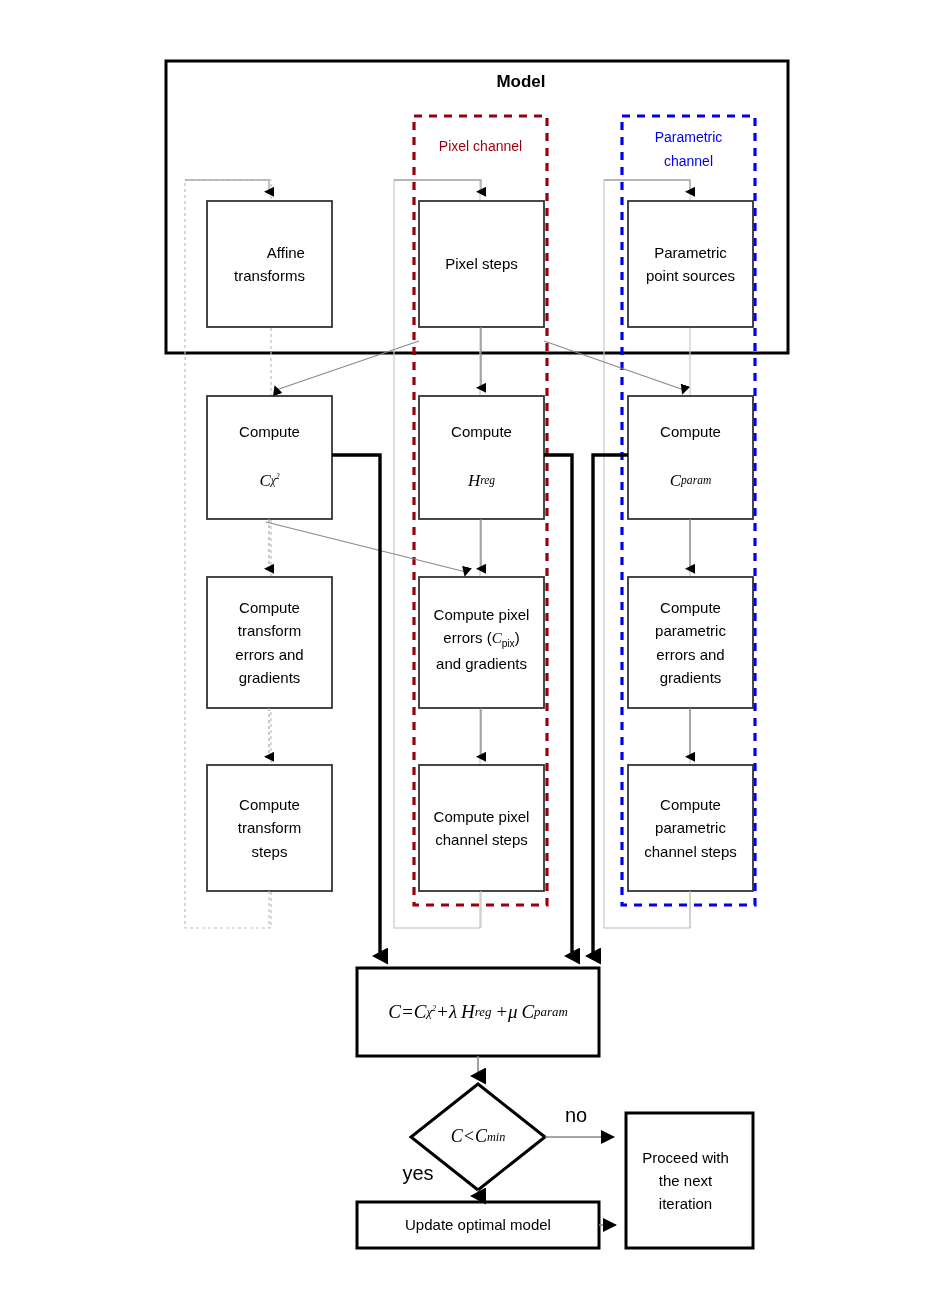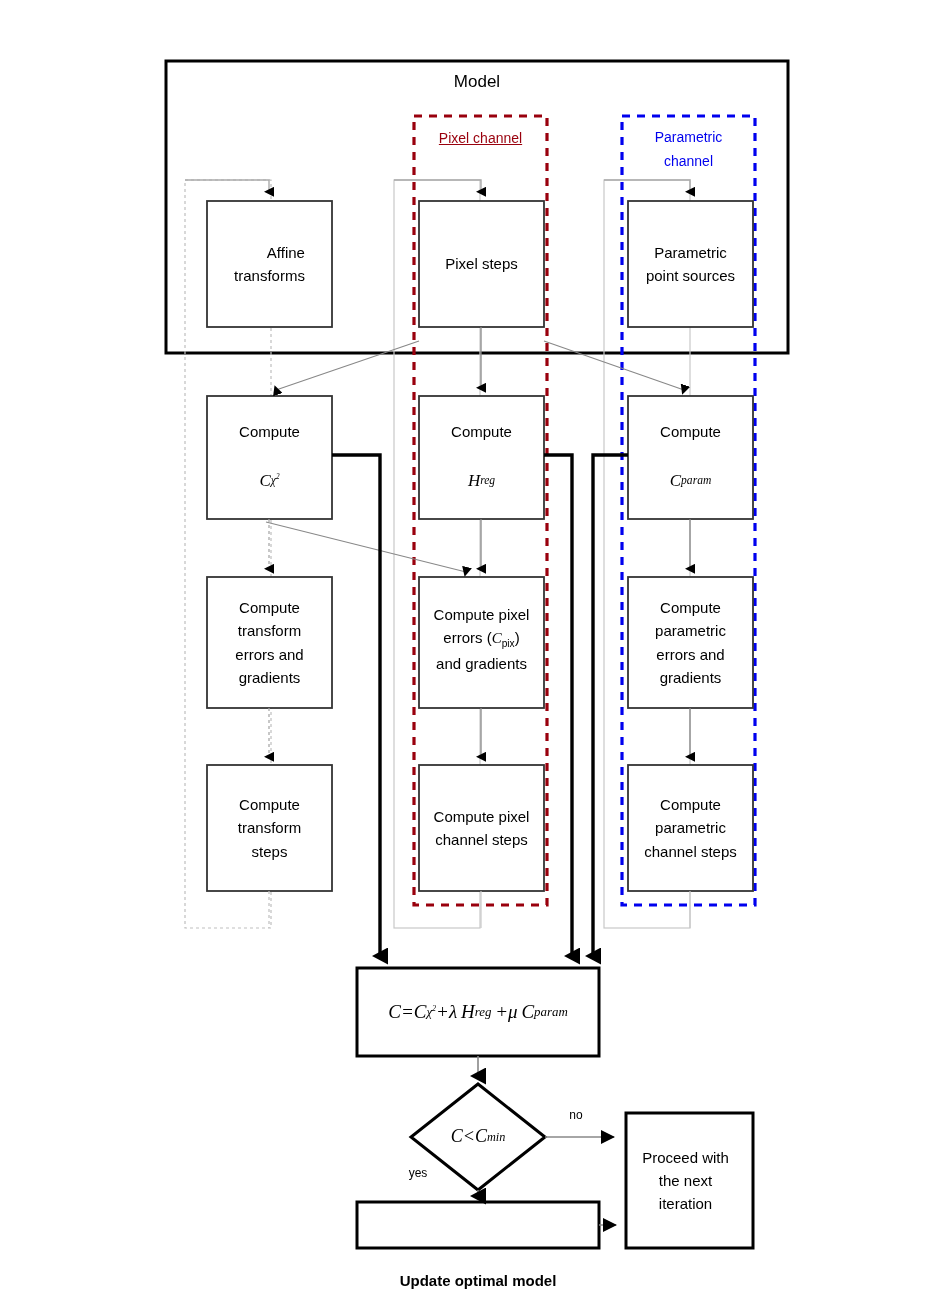--- a/index.html
+++ b/index.html
@@ -28,26 +28,27 @@
     display: flex;
     align-items: center;
     justify-content: center;
   }
   .lbl.serif-math {
     font-family: "Liberation Serif", serif;
     font-style: italic;
     font-size: 17px;
   }
   .model-title {
-    font-weight: normal;
+    font-weight: bold;
     font-size: 17px;
+    margin-left: 44px;
   }
   .chan-title-red { color: #99000d; font-size: 14px; }
   .chan-title-blue { color: #0000ee; font-size: 14px; }
-  .small-lbl { font-size: 12px; }
+  .small-lbl { font-size: 20px; }
   sub { font-size: 0.68em; }
   sup { font-size: 0.62em; }
   .mathvar { font-family: "Liberation Serif", serif; font-style: italic; }
 </style>
 </head>
 <body>
 
 <svg id="canvas" viewBox="0 0 926 1311" xmlns="http://www.w3.org/2000/svg">
   <defs>
     <marker id="ah-thin" markerWidth="12" markerHeight="12" refX="5.2" refY="5" orient="auto" markerUnits="userSpaceOnUse">
@@ -125,21 +126,21 @@
 
   <path d="M478,1056 L478,1076" fill="none" stroke="#888" stroke-width="1.6" marker-end="url(#ah-thick)"></path>
 
   <path d="M545,1137 L614,1137" fill="none" stroke="#888" stroke-width="1.5" marker-end="url(#ah-side)"></path>
   <path d="M478,1190 L478,1196" fill="none" stroke="#888" stroke-width="1.5" marker-end="url(#ah-thick)"></path>
   <path d="M599,1225 L616,1225" fill="none" stroke="#888" stroke-width="1.5" marker-end="url(#ah-side)"></path>
 </svg>
 
 <div class="lbl model-title" style="left:166px; top:68px; width:622px; height:28px;">Model</div>
 
-<div class="lbl chan-title-red" style="left:414px; top:124px; width:133px; height:30px;text-decoration:underline;">Pixel channel</div>
+<div class="lbl chan-title-red" style="left:414px; top:132px; width:133px; height:30px;">Pixel channel</div>
 <div class="lbl chan-title-blue" style="left:622px; top:122px; width:133px; height:56px; line-height:1.7;">Parametric
 channel</div>
 
 <div class="lbl" style="left:207px; top:201px; width:125px; height:126px;text-align:right;">Affine
 transforms</div>
 <div class="lbl" style="left:419px; top:201px; width:125px; height:126px;">Pixel steps</div>
 <div class="lbl" style="left:628px; top:201px; width:125px; height:126px;">Parametric
 point sources</div>
 
 <div class="lbl" style="left:207px; top:420px; width:125px; height:24px;">Compute</div>
@@ -174,16 +175,16 @@
   <span class="mathvar">C</span>=<span class="mathvar">C</span><sub style="font-style:italic;">χ<sup>2</sup></sub>+λ <span class="mathvar">H</span><sub>reg</sub> +μ <span class="mathvar">C</span><sub>param</sub>
 </div>
 
 <div class="lbl serif-math" style="left:411px; top:1108px; width:134px; height:58px; font-size:18px;">
   <span class="mathvar">C</span>&lt;<span class="mathvar">C</span><sub>min</sub>
 </div>
 
 <div class="lbl small-lbl" style="left:553px; top:1105px; width:46px; height:20px;">no</div>
 <div class="lbl small-lbl" style="left:396px; top:1163px; width:44px; height:20px;">yes</div>
 
-<div class="lbl" style="left:357px; top:1258px; width:242px; height:46px;font-weight:bold;">Update optimal model</div>
+<div class="lbl" style="left:357px; top:1202px; width:242px; height:46px;">Update optimal model</div>
 <div class="lbl" style="left:626px; top:1113px; width:119px; height:135px;">Proceed with
 the next
 iteration</div>
 
 </body></html>

